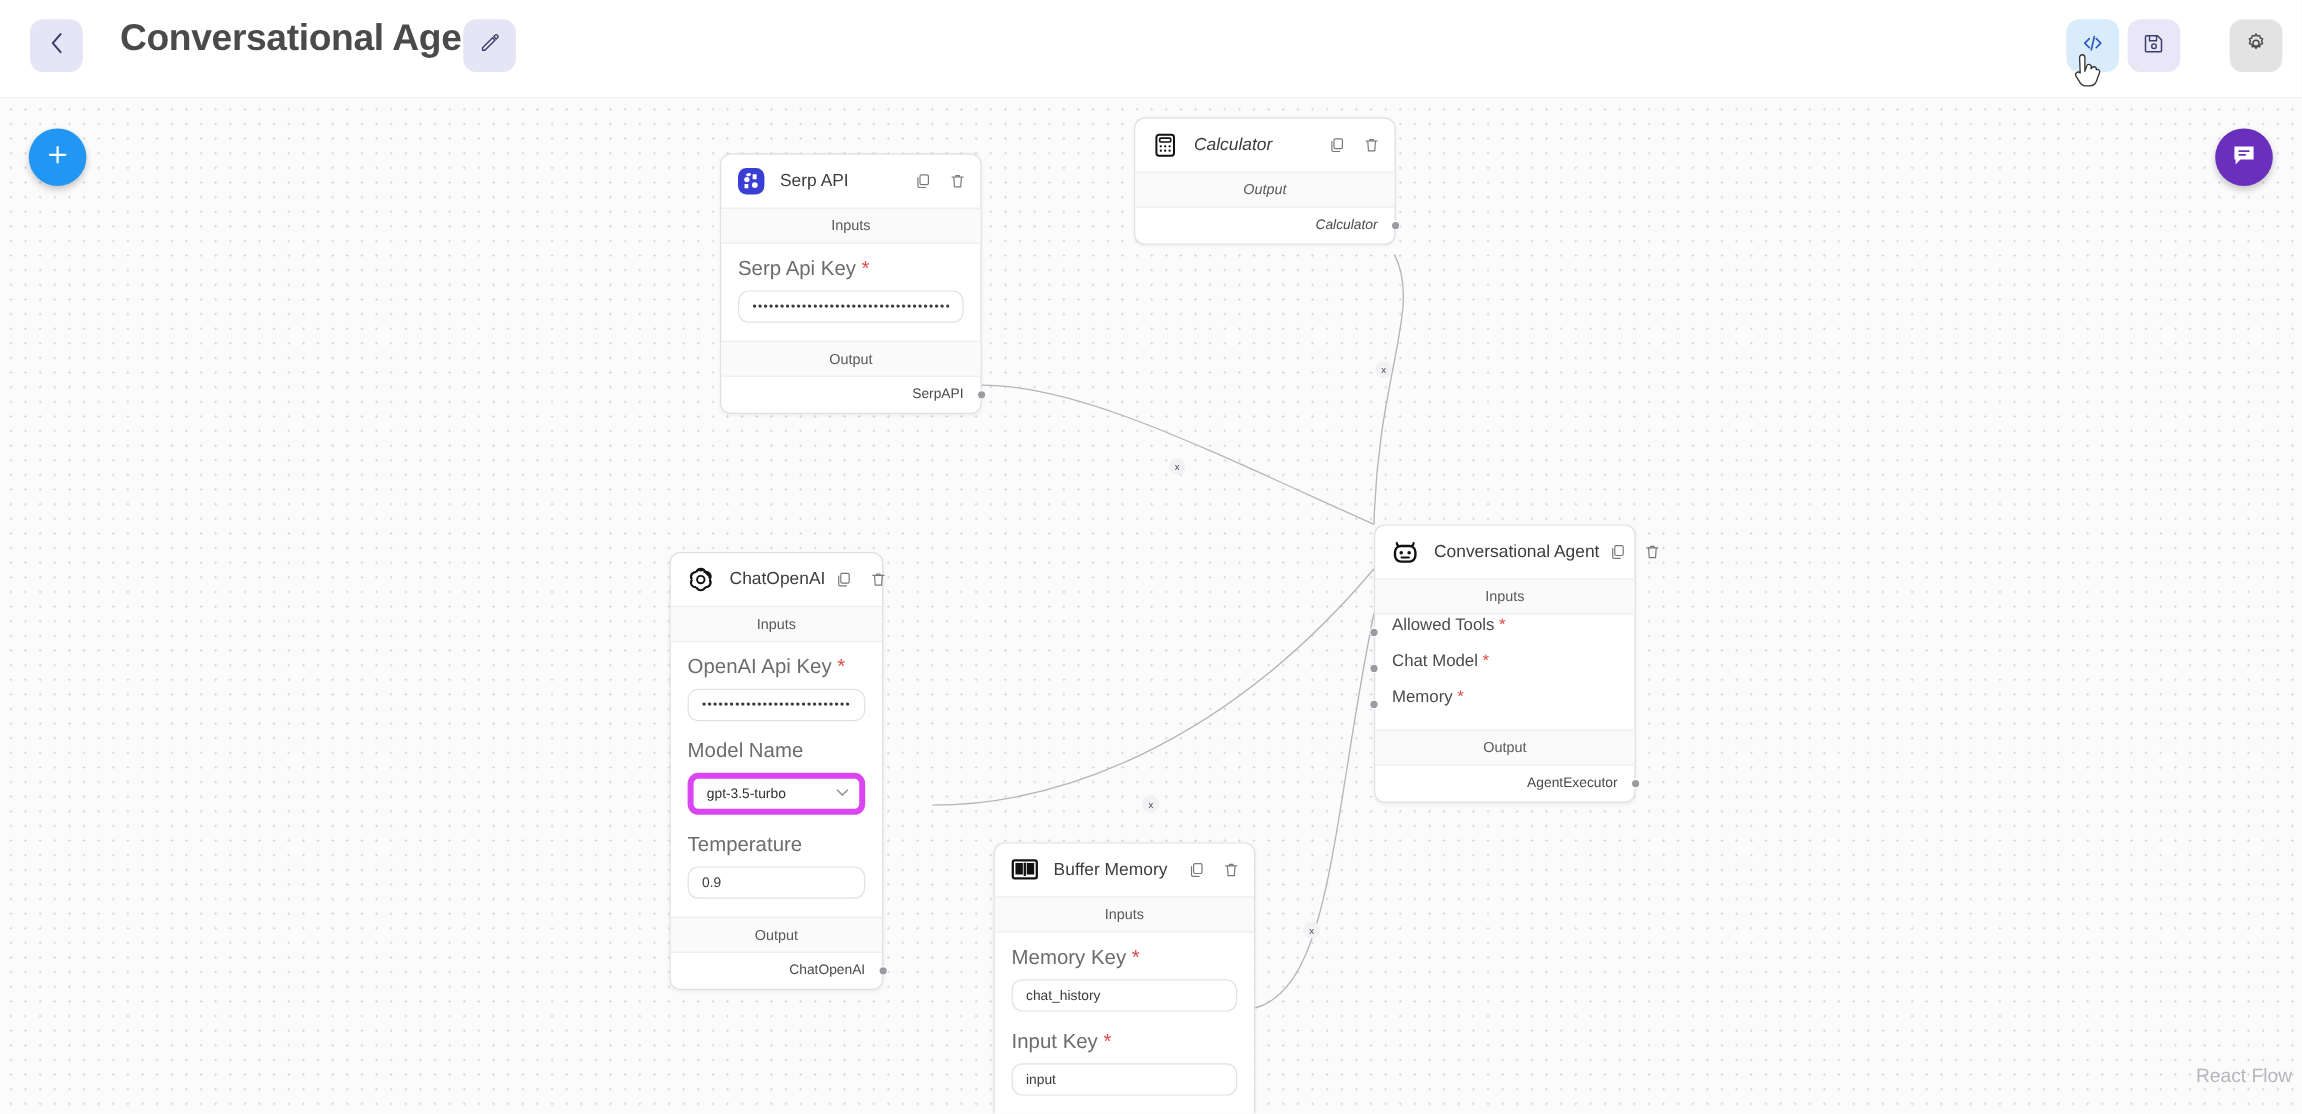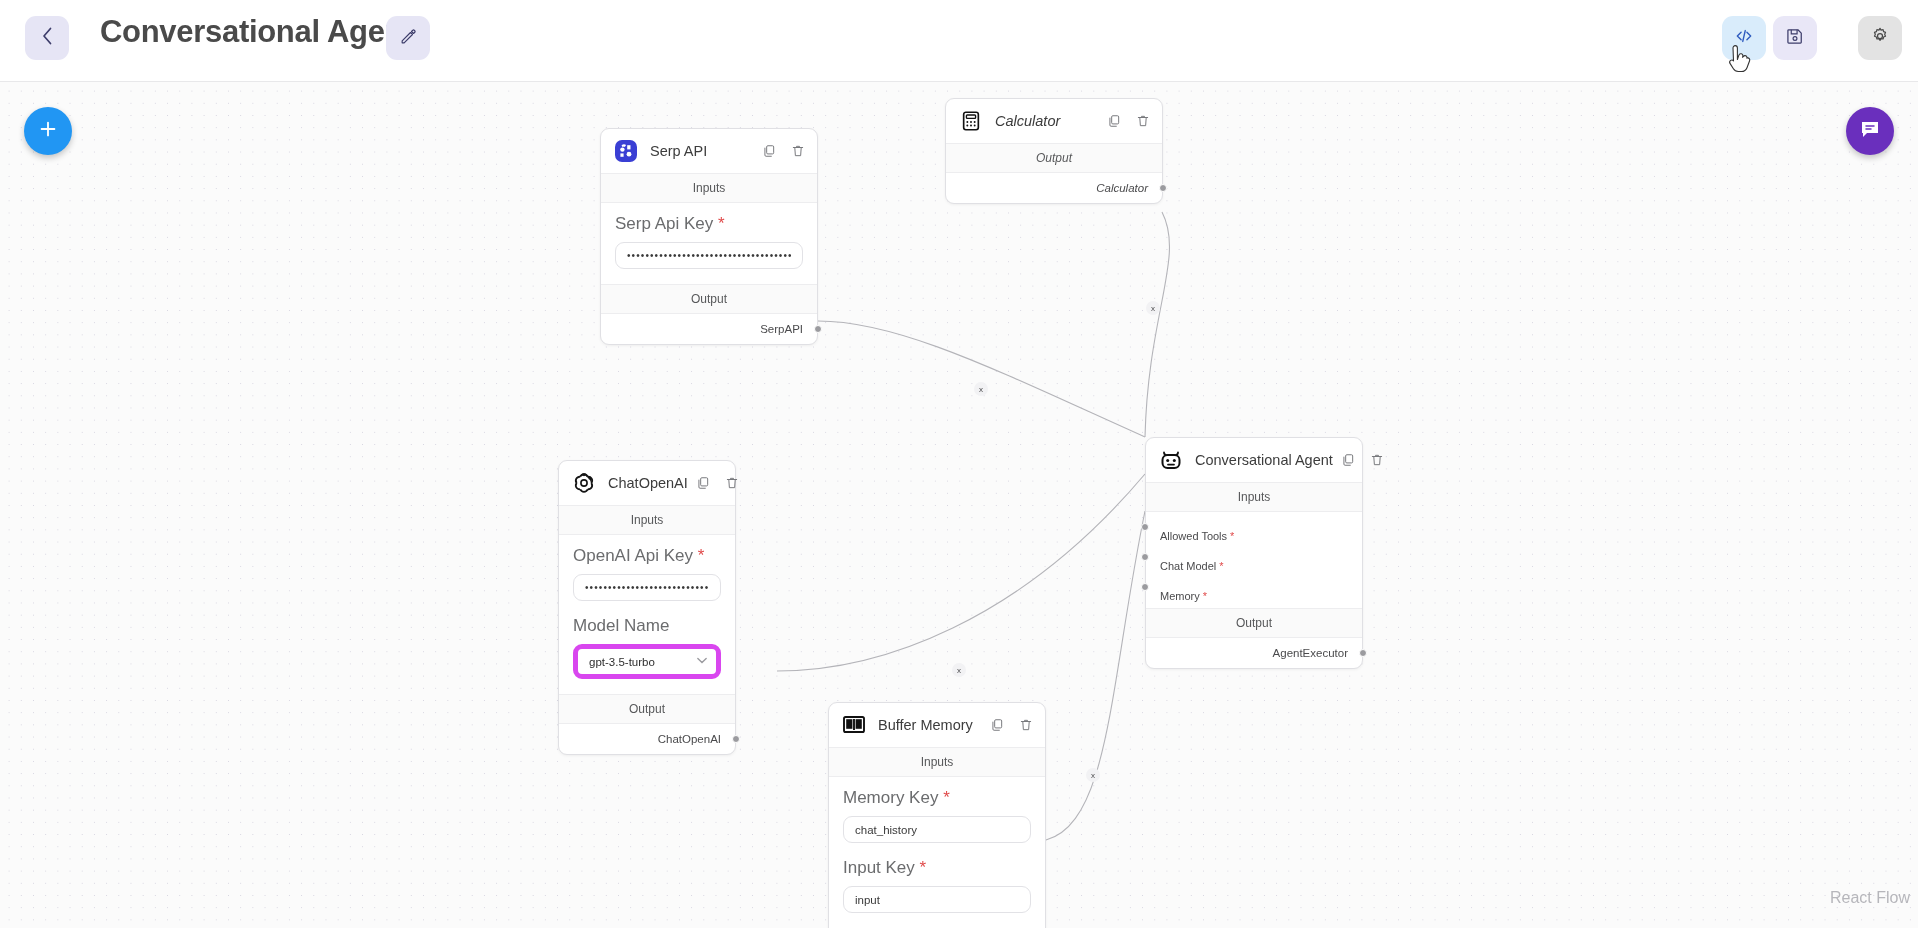--- a/index.html
+++ b/index.html
@@ -135,24 +135,24 @@
     height: 25px; display: flex; align-items: center;
     justify-content: space-between;
     padding: 0 9px 0 11px;
     font-size: 11.5px; color: #2e2e2e; background: #fff;
     cursor: pointer;
   }
   .caret { color: #9a9a9f; font-size: 8px; }
 
   
   .handle-row {
-    display: flex; align-items: flex-end;
+    display: flex; align-items: flex-start;
     height: 30px; padding-left: 14px;
     position: relative;
-    font-size: 11px; color: #4a4a4c;
+    font-size: 14px; color: #4a4a4c;
   }
   .out-row {
     display: flex; align-items: center; justify-content: flex-end;
     height: 30px; padding-right: 14px;
     position: relative;
     font-size: 11.5px; color: #4a4a4c;
   }
   .handle {
     position: absolute;
     width: 8px; height: 8px;
@@ -415,20 +415,26 @@
         <div class="select-box">
           <span>gpt-3.5-turbo</span>
           <span class="caret">
             <svg width="10" height="7" viewBox="0 0 12 8">
                 <path d="M1 1.5l5 5 5-5" fill="none" stroke="#9a9a9f" stroke-width="1.6" stroke-linecap="round"></path>
               </svg>
           </span>
         </div>
       </div>
 
+      <div class="field">
+        <div class="field-label">Temperature</div>
+        <div class="input-box">
+          <span>0.9</span>
+        </div>
+      </div>
 
       <div class="sec-label" style="margin-top:11px;">Output</div>
 
       <div class="out-row">
         <span>ChatOpenAI</span>
         <span class="handle right"></span>
       </div>
     </div>
 
     <div class="node" style="left:828px; top:620px; width:218px;">

